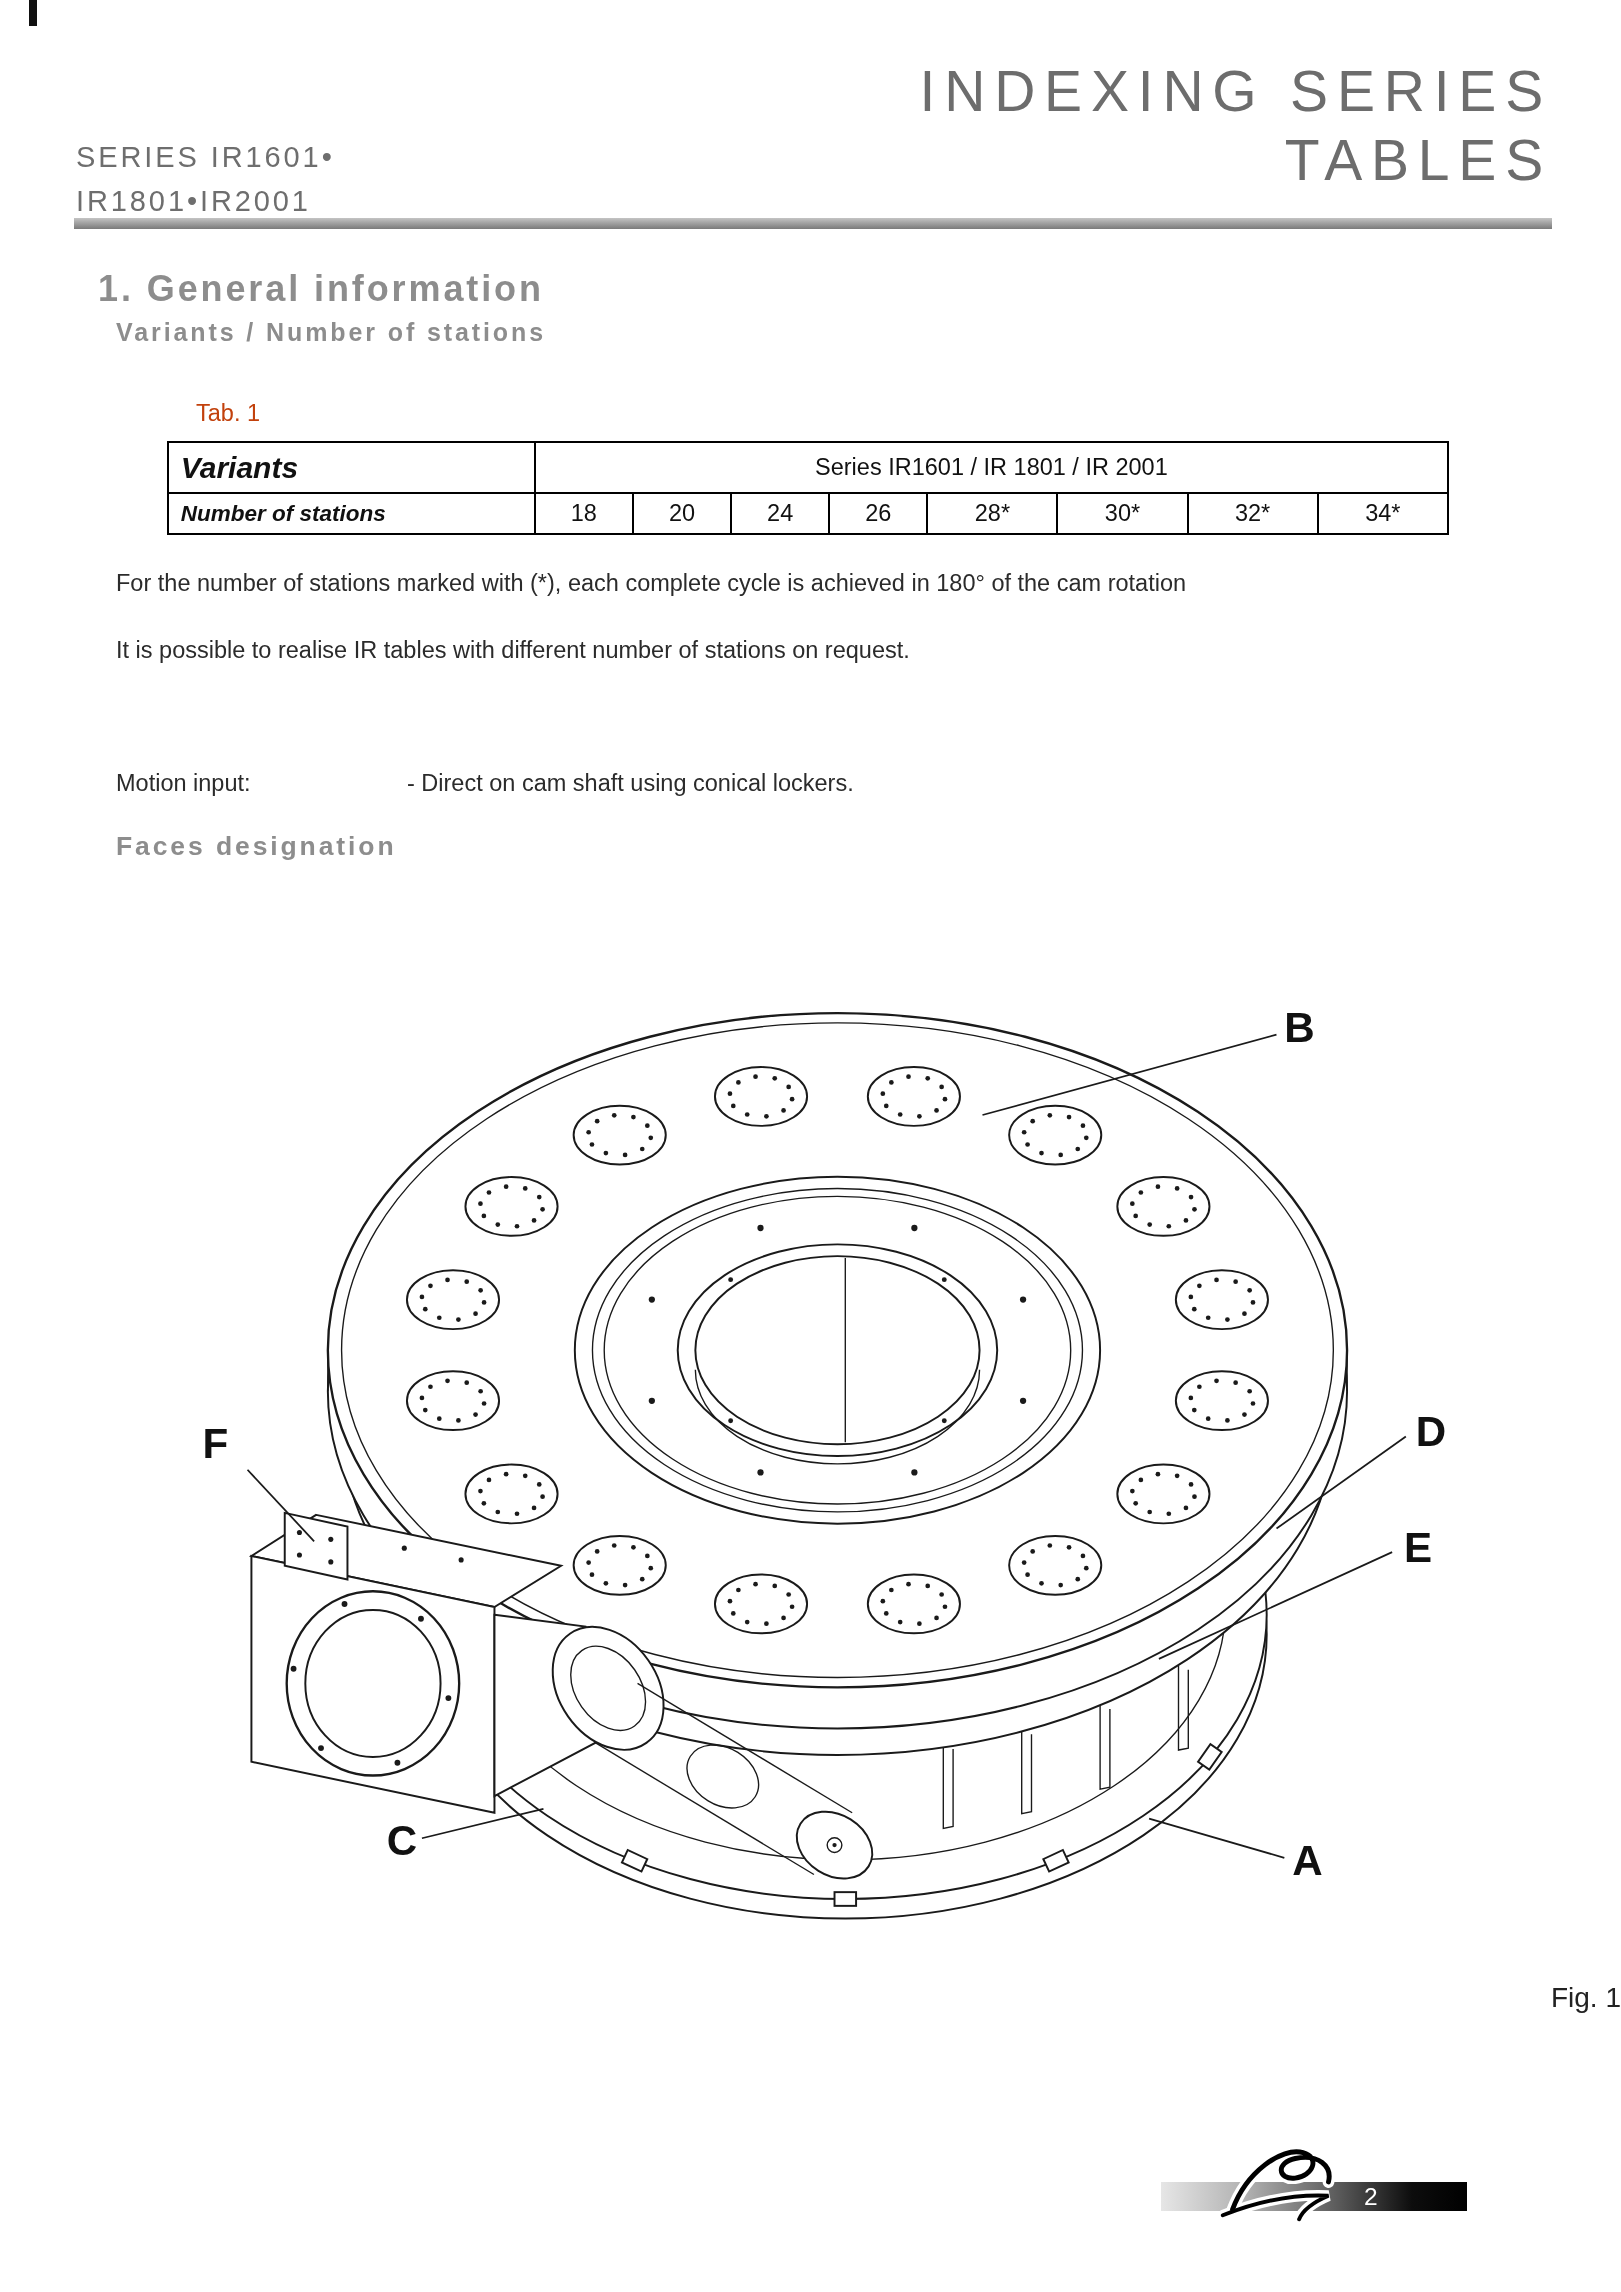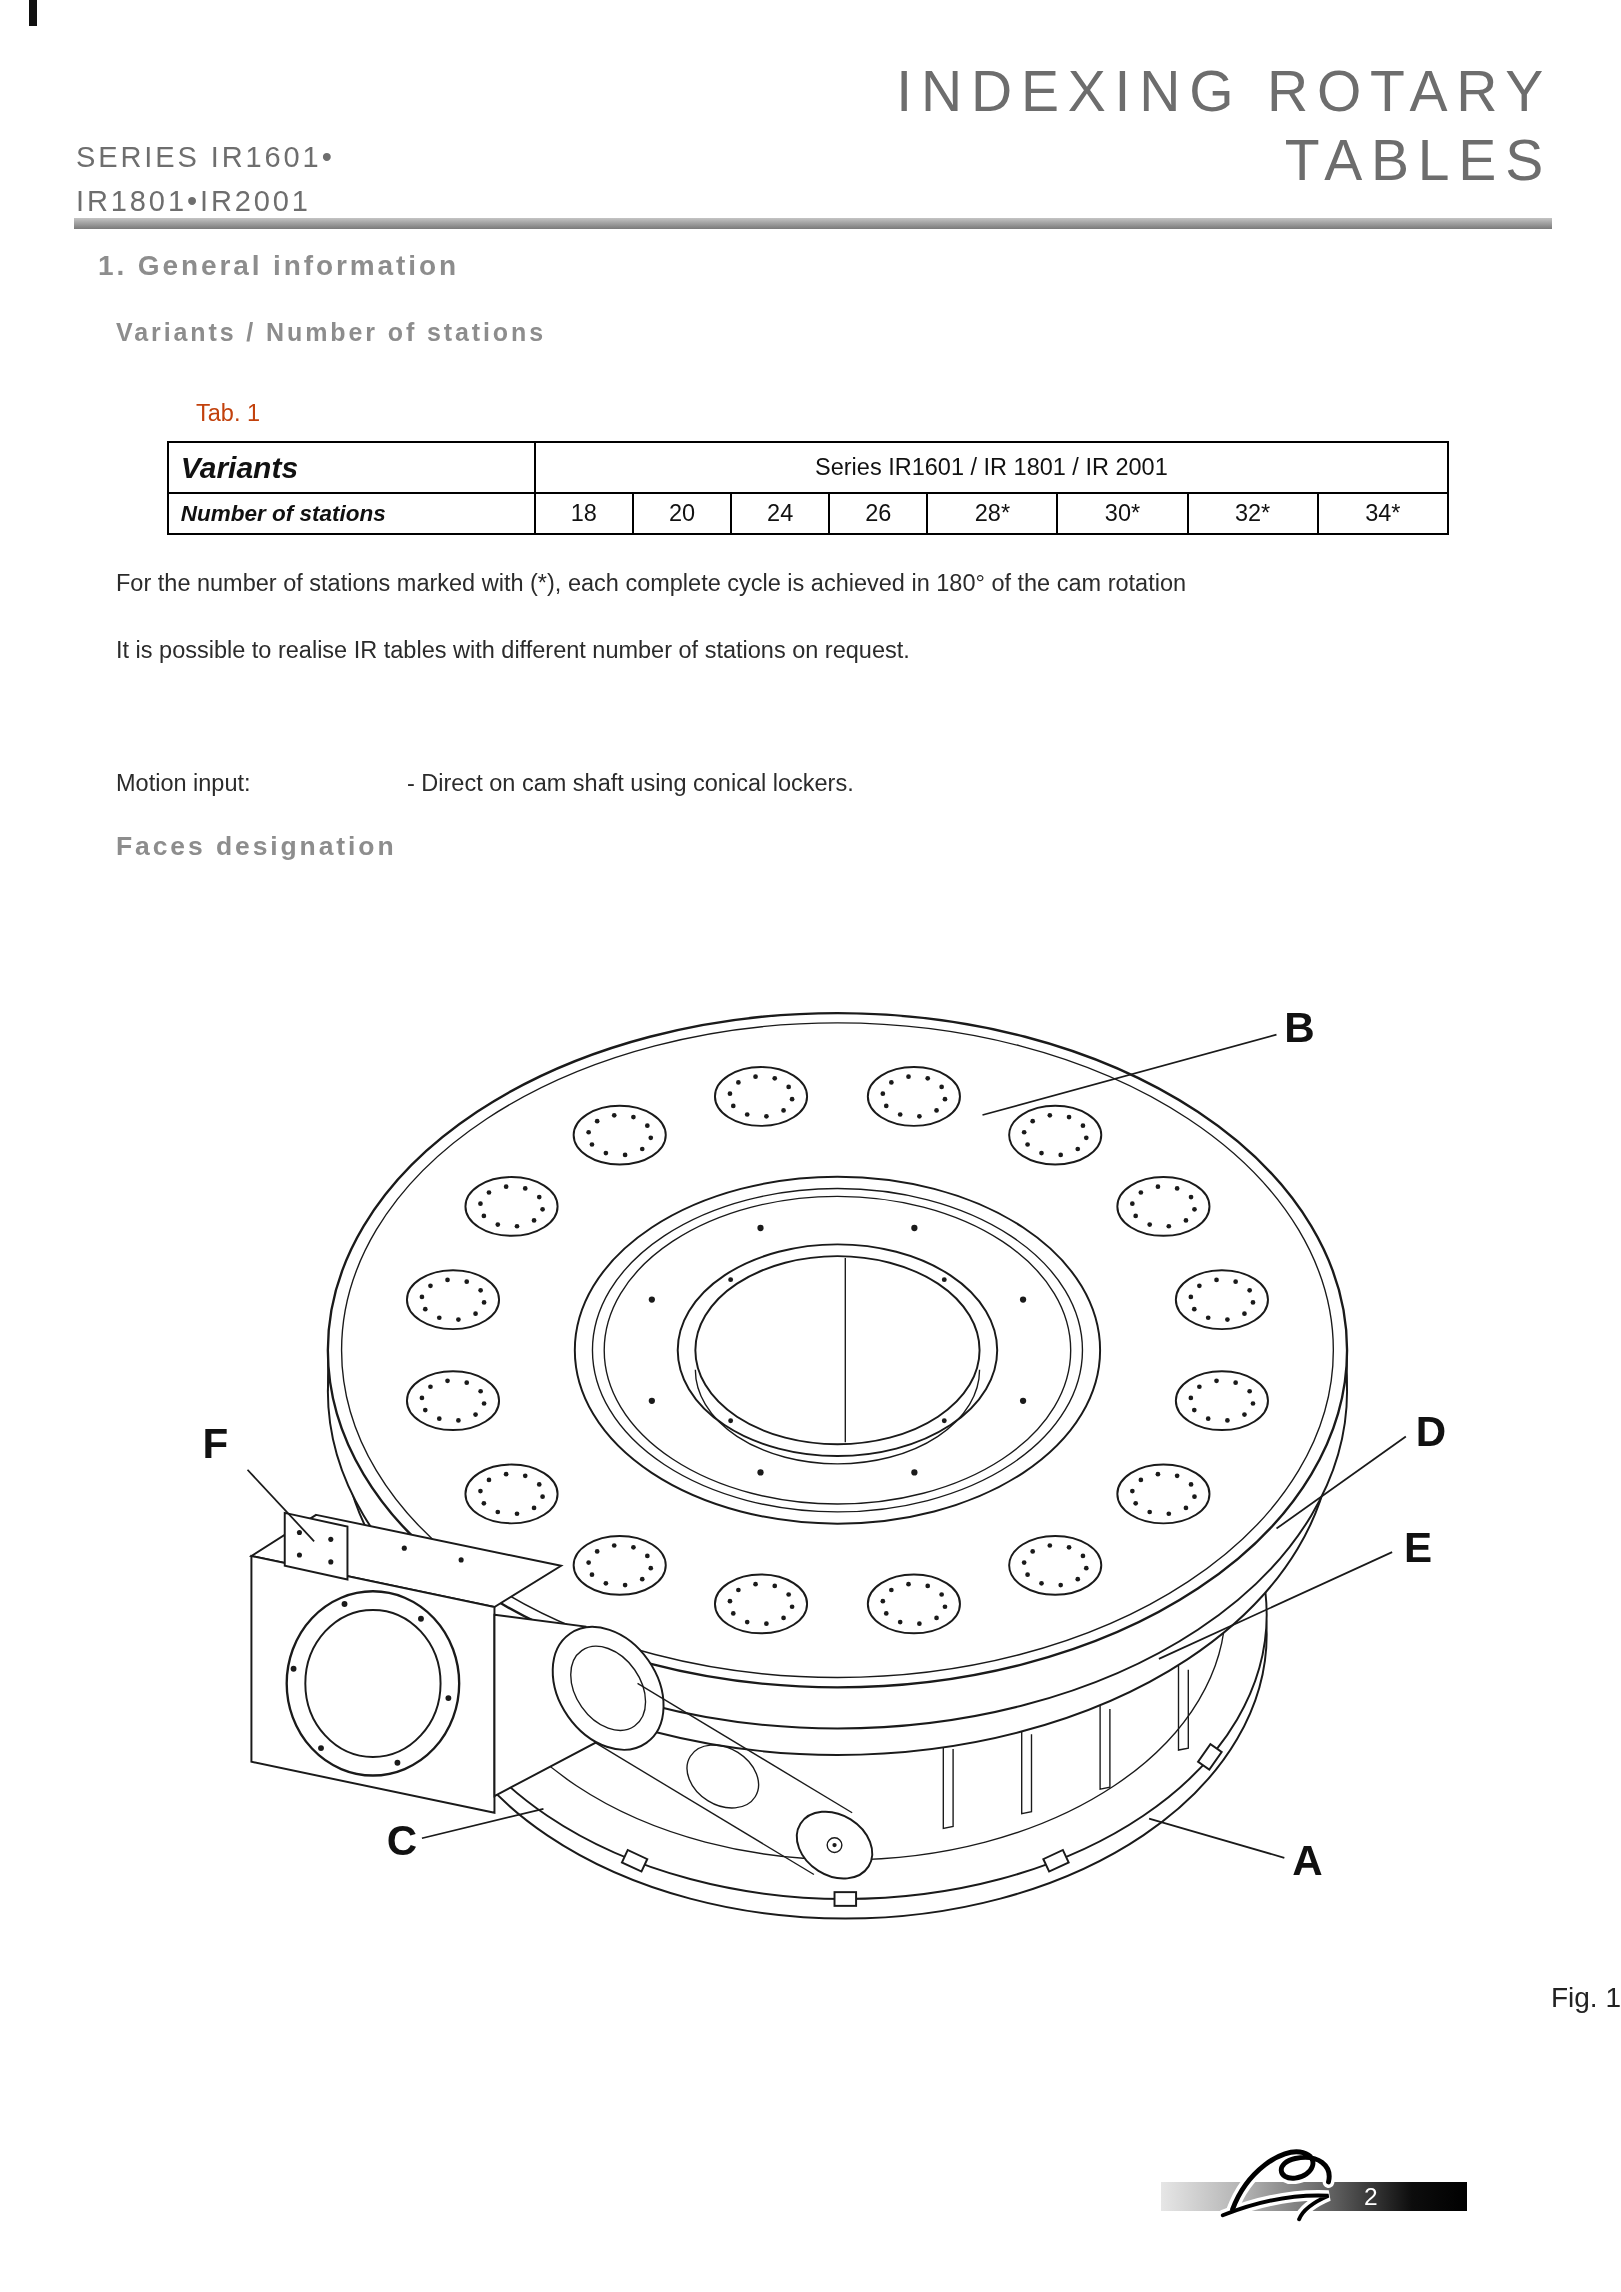--- a/index.html
+++ b/index.html
@@ -11,21 +11,21 @@
 
   .series-block{left:76px;top:135px;font-size:29px;letter-spacing:2.9px;color:#6e6e6e;
                 font-weight:500;line-height:44px;}
   .title-block{right:69px;top:57px;text-align:right;color:#6d6d6d;font-weight:400;}
   .title-line{font-size:57px;letter-spacing:8.8px;line-height:69px;}
 
   .rule{left:74px;top:218px;width:1478px;height:10.8px;
         background:linear-gradient(#c4c4c4,#7a7a7a);}
 
   .h-gray{font-weight:700;color:#8d8d8d;letter-spacing:2.9px;}
-  .h-general{left:98px;top:250px;font-size:28px;}
+  .h-general{left:98px;top:268px;font-size:36px;}
   .h-variants{left:116px;top:318px;font-size:25px;}
   .h-faces{left:116px;top:831px;font-size:26.5px;}
 
   .tab-caption{left:196px;top:400px;font-size:23.5px;color:#c2410c;}
 
   .vtable{left:167px;top:441px;width:1282px;border-collapse:collapse;background:#fff;}
   .vtable td{border:2px solid #000;font-size:23.5px;text-align:center;color:#111;padding:0;}
   .vtable{border:2.9px solid #000;}
   .vtable .r1 td{height:49px;border-radius:7px;}
   .vtable .r2 td{height:39px;}
@@ -65,21 +65,21 @@
 <div class="page">
 
   <div class="abs crop-mark"></div>
 
   <div class="abs series-block">
     <div>SERIES IR1601•</div>
     <div>IR1801•IR2001</div>
   </div>
 
   <div class="abs title-block">
-    <div class="title-line">INDEXING ROTARY</div>
+    <div class="title-line">INDEXING SERIES</div>
     <div class="title-line">TABLES</div>
   </div>
 
   <div class="abs rule"></div>
 
   <div class="abs h-gray h-general">1. General information</div>
   <div class="abs h-gray h-variants">Variants / Number of stations</div>
 
   <div class="abs tab-caption">Tab. 1</div>
 

